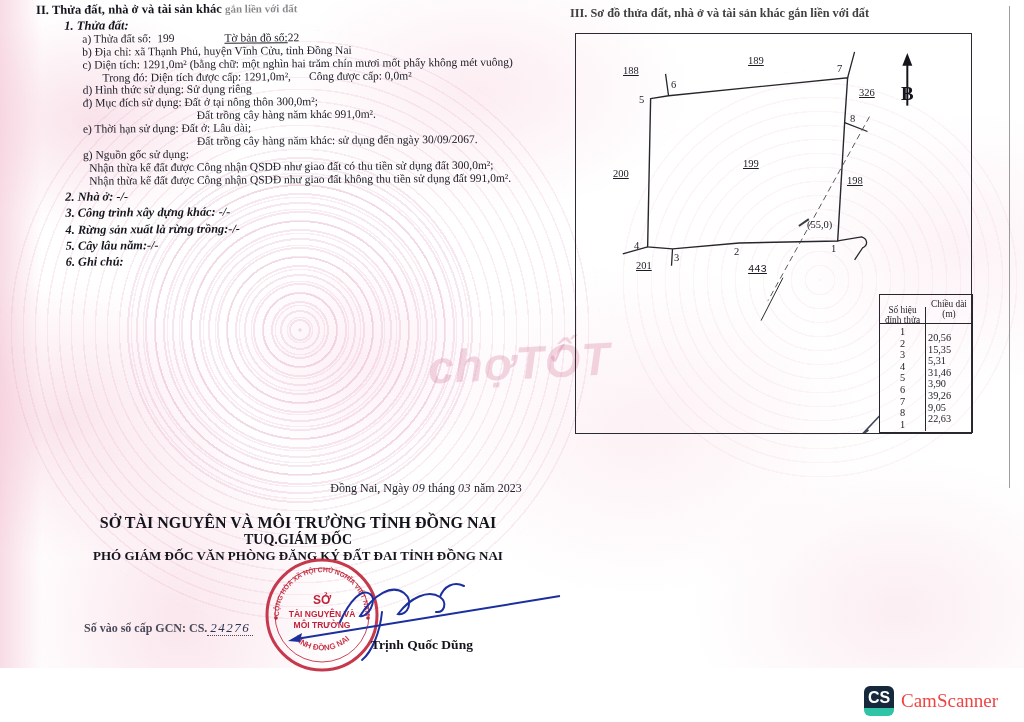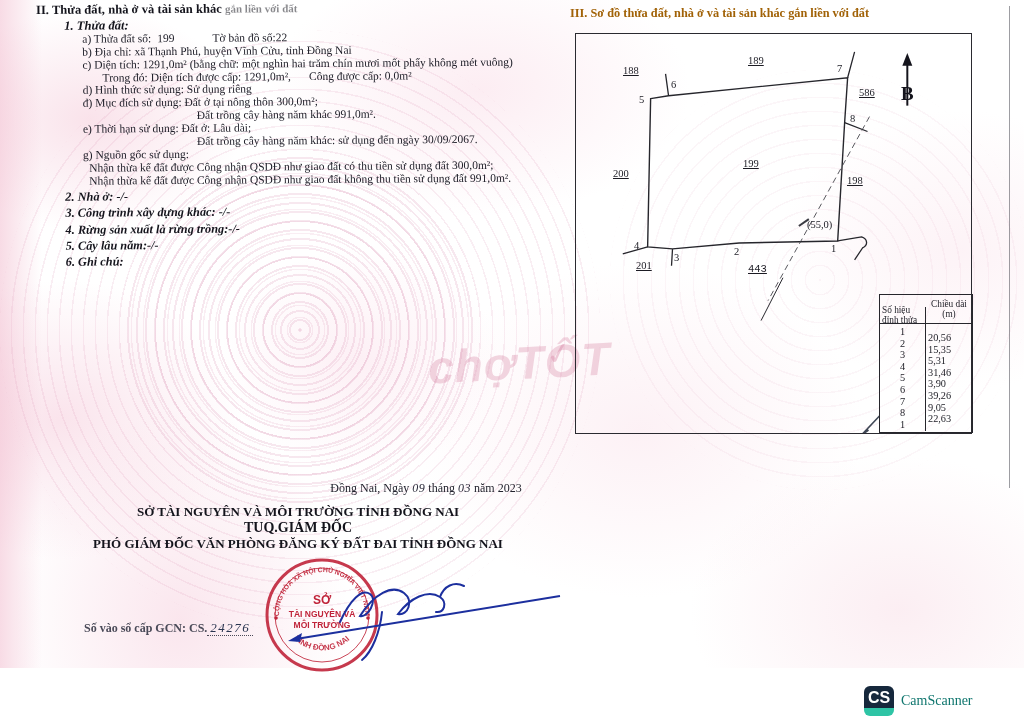--- a/index.html
+++ b/index.html
@@ -35,36 +35,36 @@
   .sec2 .h{font-weight:bold;font-size:12.6px;color:#14141c;}
   .sec2 .h .fade{opacity:.5;font-size:11px;}
   .sec2 .sub{font-weight:bold;font-style:italic;font-size:12.6px;padding-left:28px;margin-top:3px;color:#14141c;}
   .ln{padding-left:46px;}
   .cont{padding-left:66px;}
   .cont2{padding-left:160px;}
   .gl{padding-left:52px;}
   .item236{font-weight:bold;font-style:italic;font-size:12.3px;padding-left:28px;margin-top:3.4px;color:#14141c;}
   .v199{margin-left:6px;margin-right:18px;}
   .v22{}
-  .lbl2{margin-left:20px;}
+  .lbl2{margin-left:32px;text-decoration:underline;}
   .c3gap{margin-left:18px;}
   
-  .h3{position:absolute;left:570px;top:6px;width:445px;font-weight:bold;font-size:12.3px;color:#a16207;}
+  .h3{position:absolute;left:570px;top:6px;width:445px;font-weight:bold;font-size:12.3px;color:#404040;}
   .box3{position:absolute;left:575px;top:33px;width:397px;height:401px;border:1.6px solid #2a2a30;box-sizing:border-box;}
   .box3 svg.diagram{position:absolute;left:0;top:0;width:100%;height:100%;}
   .plbl{position:absolute;font-size:10.5px;color:#1c1c24;white-space:nowrap;}
   .plbl.u{text-decoration:underline;}
   .note{position:absolute;left:14px;top:254px;width:182px;text-align:center;font-size:10.8px;line-height:13.5px;color:#1c1c24;}
   .note .ul{text-decoration:underline;}
   
   .vtab{position:absolute;left:303px;top:260px;width:94px;height:139px;border:1.4px solid #26262c;
         box-sizing:border-box;font-size:10.3px;color:#1c1c24;background:transparent;}
   .vtab .hd{display:flex;height:28px;border-bottom:1.3px solid #26262c;}
   .vtab .hd .c1{width:46px;border-right:1.2px solid #26262c;display:flex;align-items:center;
-        justify-content:center;font-size:9.3px;line-height:10.5px;padding:0 2px;box-sizing:border-box;margin-top:12px;}
+        justify-content:center;text-align:center;font-size:9.3px;line-height:10.5px;padding:0 2px;box-sizing:border-box;margin-top:12px;}
   .vtab .hd .c2{flex:1;display:flex;align-items:center;justify-content:center;text-align:center;
         font-size:9.3px;line-height:10.5px;padding:0 2px;}
   .vtab .bd{position:relative;height:107px;}
   .vcol{position:absolute;left:0;top:0;width:46px;height:100%;border-right:1.2px solid #26262c;
         box-sizing:border-box;text-align:center;padding-top:2px;}
   .vcol div{height:11.6px;line-height:11.6px;}
   .lcol{position:absolute;left:48px;right:3px;top:8px;}
   .lcol div{height:11.6px;line-height:11.6px;}
   
   .box4{position:absolute;left:578px;top:448px;width:395px;height:197px;border:1.5px solid #26262c;box-sizing:border-box;}
@@ -73,36 +73,36 @@
   .b4hd{display:flex;border-bottom:1.3px solid #26262c;height:34px;}
   .b4c1{width:298px;border-right:1.3px solid #26262c;display:flex;align-items:center;justify-content:center;
         font-size:11.8px;box-sizing:border-box;}
   .b4c2{flex:1;display:flex;align-items:center;justify-content:center;text-align:center;
         font-size:11.3px;line-height:14.5px;padding:0 2px;}
   .b4div{position:absolute;left:298px;top:55px;bottom:0;width:0;border-right:1.3px solid #26262c;}
   
   .signing{position:absolute;left:18px;top:481px;width:560px;text-align:center;color:#14141c;}
   .dateline{font-size:12px;color:#23232e;transform:translateX(128px);}
   .hw{font-style:italic;letter-spacing:.5px;color:#2a2a3a;}
-  .office{font-weight:bold;font-size:13px;margin-top:8px;}
+  .office{font-weight:bold;font-size:16px;margin-top:18px;}
   .tuq{font-weight:bold;font-size:14px;}
   .role{font-weight:bold;font-size:13px;white-space:nowrap;}
   .stamp{position:absolute;left:263px;top:556px;width:118px;height:118px;}
   .sig{position:absolute;left:278px;top:576px;width:300px;height:92px;}
   .signer{position:absolute;left:312px;top:637px;width:220px;text-align:center;font-weight:bold;font-size:13.5px;color:#14141c;}
   .book{position:absolute;left:64px;top:620px;font-size:12px;font-weight:bold;color:#4a4a58;margin-left:20px;}
   .hwnum{font-style:italic;letter-spacing:1.5px;font-size:13px;color:#2a3550;
         border-bottom:1.6px dotted #4a4a58;padding:0 3px;font-weight:normal;}
   .edge{position:absolute;left:1009px;top:6px;height:482px;width:1px;background:rgba(60,60,70,0.5);}
   
   .cslogo{position:absolute;left:864px;top:686px;display:flex;align-items:center;gap:7px;}
   .csbadge{width:30px;height:30px;border-radius:6px;background:linear-gradient(#16283c 0 74%, #2ec4a5 74% 100%);
         color:#fff;font-weight:bold;font-family:"Liberation Sans","DejaVu Sans",sans-serif;font-size:16px;
         display:flex;align-items:center;justify-content:center;padding-bottom:7px;box-sizing:border-box;}
-  .csname{font-size:14px;color:#0f766e;}
+  .csname{font-size:19px;color:#ef4444;}
 </style>
 </head>
 <body>
 
 <div class="page">
 
   <div class="scan">
     <div class="emblem e1"></div>
     <div class="emblem e2"></div>
     <div class="emblem e3"></div>
@@ -160,21 +160,21 @@
         <text x="333" y="66" text-anchor="middle" font-size="19" font-weight="bold" fill="#14141c" font-family="Liberation Serif, serif">B</text>
         <line x1="333" y1="72" x2="333" y2="28" stroke="#14141c" stroke-width="2"></line>
         <polygon points="333,19 328,32 338,32" fill="#14141c"></polygon>
       </g>
 
       <path d="M305,384 L286,404 M286,404 L294,398 M286,404 L292,408 C298,412 304,406 298,402" fill="none" stroke="#1f2838" stroke-width="1.6" opacity="0.85"></path>
     </svg>
 
     <span class="plbl u" style="left:47px;top:31px;">188</span>
     <span class="plbl u" style="left:172px;top:21px;">189</span>
-    <span class="plbl u" style="left:283px;top:53px;">586</span>
+    <span class="plbl u" style="left:283px;top:53px;">326</span>
     <span class="plbl u" style="left:37px;top:134px;">200</span>
     <span class="plbl u" style="left:167px;top:124px;">199</span>
     <span class="plbl u" style="left:271px;top:141px;">198</span>
     <span class="plbl" style="left:231px;top:185px;">(55,0)</span>
     <span class="plbl u" style="left:60px;top:226px;">201</span>
     <span class="plbl u" style="left:172px;top:229px;font-family:Liberation Mono, monospace;">443</span>
 
     <span class="plbl" style="left:63px;top:60px;">5</span>
     <span class="plbl" style="left:95px;top:45px;">6</span>
     <span class="plbl" style="left:261px;top:29px;">7</span>
@@ -254,20 +254,21 @@
     </svg>
   </div>
 
   <svg class="sig" viewBox="0 0 300 92">
     <line x1="18" y1="63" x2="282" y2="20" stroke="#1c2f9e" stroke-width="2"></line>
     <polygon points="10,65 24,57 22,66" fill="#1c2f9e"></polygon>
     <path d="M62,46 C72,24 84,12 92,18 C100,24 90,42 82,40 C96,18 114,8 126,17 C136,25 130,40 120,38 C132,22 150,13 162,21 C170,27 166,37 158,36 M162,21 C166,10 176,5 186,10
              M104,36 C102,56 94,76 84,84" fill="none" stroke="#1c2f9e" stroke-width="2" stroke-linecap="round"></path>
   </svg>
 
+  <div class="signer">Trịnh Quốc Dũng</div>
 
   <div class="book">
     <span>Số vào sổ cấp GCN: CS.</span><span class="hwnum">24276</span>
   </div>
 
   <div class="cslogo">
     <div class="csbadge">CS</div>
     <div class="csname">CamScanner</div>
   </div>
 

